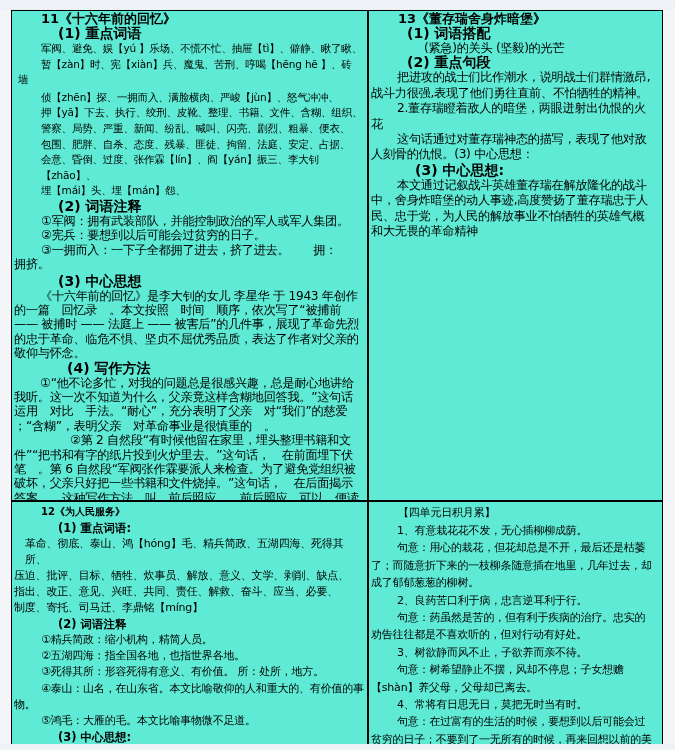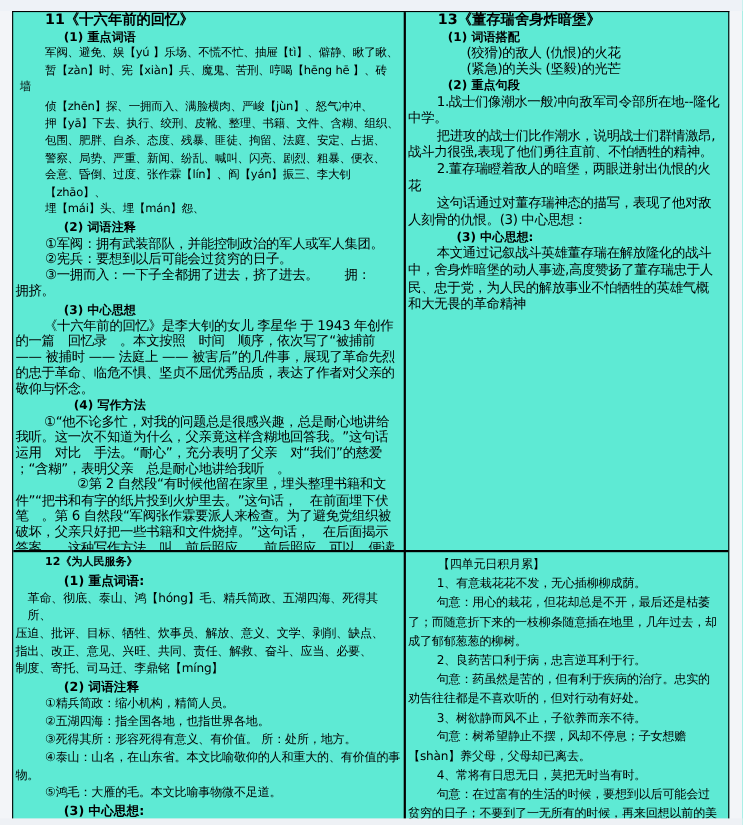--- a/index.html
+++ b/index.html
@@ -18,21 +18,21 @@
   }
   .vdiv { position:absolute; left:355px; top:0; width:1.5px; height:736px; background:#000; }
   .hdiv { position:absolute; left:0; top:489px; width:652px; height:1.5px; background:#000; }
   .cell { position:absolute; overflow:hidden; box-sizing:border-box; }
   .c11 { left:0; top:0; width:355px; height:489px; padding:0 3px 0 2px; }
   .c13 { left:357px; top:0; width:293px; height:351px; padding:0 6px 0 2px; }
   .c12 { left:0; top:491px; width:355px; height:245px; padding:0 3px 0 2px; }
   .c14 { left:357px; top:491px; width:293px; height:245px; padding:0 6px 0 2px; }
 
   .title { font-weight:bold; font-size:13px; line-height:15px; }
-  .h { font-weight:bold; font-size:11px; line-height:15px; }
+  .h { font-weight:bold; font-size:14px; line-height:15px; }
   .small { font-size:10.5px; line-height:15.6px; letter-spacing:-0.2px; }
   .body13 { font-size:12.2px; line-height:14.4px; letter-spacing:-0.3px; }
   .body12 { font-size:11px; line-height:14.5px; letter-spacing:-0.2px; }
   .u { text-underline-offset:2px; }
   p { margin:0; }
   .ind1 { padding-left:27px; }
   .ind2 { padding-left:36px; }
   .ind3 { padding-left:44px; }
   .ind4 { padding-left:53px; }
   .ti { text-indent:26px; }
@@ -49,47 +49,45 @@
 
   <div class="cell c11">
     <p class="title ind1">11《十六年前的回忆》</p>
     <p class="h ind3">(1) 重点词语</p>
     <div class="small">
       <p class="ind1">军阀、避免、娱【yú 】乐场、不慌不忙、抽屉【tì】、僻静、瞅了瞅、</p>
       <p class="ind1">暂【zàn】时、宪【xiàn】兵、魔鬼、苦刑、哼喝【hēng hē 】、砖</p>
       <p style="padding-left:4px">墙</p>
       <p class="ind1" style="margin-top:2px">侦【zhēn】探、一拥而入、满脸横肉、严峻【jùn】、怒气冲冲、</p>
       <p class="ind1">押【yā】下去、执行、绞刑、皮靴、整理、书籍、文件、含糊、组织、</p>
+      <p class="ind1">警察、局势、严重、新闻、纷乱、喊叫、闪亮、剧烈、粗暴、便衣、</p>
       <p class="ind1">包围、肥胖、自杀、态度、残暴、匪徒、拘留、法庭、安定、占据、</p>
-      <p class="ind1">警察、局势、严重、新闻、纷乱、喊叫、闪亮、剧烈、粗暴、便衣、</p>
       <p class="ind1">会意、昏倒、过度、张作霖【lín】、阎【yán】振三、李大钊【zhāo】、</p>
       <p class="ind1">埋【mái】头、埋【mán】怨、</p>
     </div>
     <p class="h ind3">(2) 词语注释</p>
     <div class="body13">
       <p class="ind1">①军阀：拥有武装部队，并能控制政治的军人或军人集团。</p>
       <p class="ind1">②宪兵：要想到以后可能会过贫穷的日子。</p>
       <p class="ind1">③一拥而入：一下子全都拥了进去，挤了进去。　　拥：</p>
       <p>拥挤。</p>
     </div>
     <p class="h ind3" style="margin-top:2px">(3) 中心思想</p>
     <p class="body13 ti"><span>《十六年前的回忆》是李大钊的女儿</span><span class="u"> 李星华 </span><span>于 1943 年创作的一篇</span><span class="u">　回忆录　</span><span>。本文按照</span><span class="u">　时间　</span><span>顺序，依次写了“</span><span class="u">被捕前</span><span> —— </span><span class="u">被捕时</span><span> —— </span><span class="u">法庭上</span><span> —— </span><span class="u">被害后</span><span>”的几件事，展现了革命先烈的</span><span class="u">忠于革命、临危不惧、坚贞不屈</span><span>优秀品质，表达了作者对父亲的</span><span class="u">敬仰与怀念</span><span>。</span></p>
     <p class="h ind4">(4) 写作方法</p>
-    <p class="body13 ti"><span>①“他不论多忙，对我的问题总是很感兴趣，总是耐心地讲给我听。这一次不知道为什么，父亲竟这样含糊地回答我。”这句话运用</span><span class="u">　对比　</span><span>手法。“耐心”，充分表明了父亲</span><span class="u">　对“我们”的慈爱　</span><span>；“含糊”，表明父亲</span><span class="u">　总是耐心地讲给我听　</span><span>。</span></p>
+    <p class="body13 ti"><span>①“他不论多忙，对我的问题总是很感兴趣，总是耐心地讲给我听。这一次不知道为什么，父亲竟这样含糊地回答我。”这句话运用</span><span class="u">　对比　</span><span>手法。“耐心”，充分表明了父亲</span><span class="u">　对“我们”的慈爱　</span><span>；“含糊”，表明父亲</span><span class="u">　对革命事业是很慎重的　</span><span>。</span></p>
     <p class="body13 ti3"><span>②第 2 自然段“有时候他留在家里，埋头整理书籍和文件”“把书和有字的纸片投到火炉里去。”这句话，</span><span class="u">　在前面埋下伏笔　</span><span>。第 6 自然段“军阀张作霖要派人来检查。为了避免党组织被破坏，父亲只好把一些书籍和文件烧掉。”这句话，</span><span class="u">　在后面揭示答案　</span><span>。这种写作方法，叫</span><span class="u">　前后照应　</span><span>。前后照应，可以</span><span class="u">　便读者对人物的做法了解得更加清楚，得到更深的印象　</span></p>
   </div>
 
   <div class="cell c13">
     <p class="title ind1">13《董存瑞舍身炸暗堡》</p>
     <p class="h ind2">(1) 词语搭配</p>
-    <p class="body13 ind4">(狡猾)的敌人 (仇恨)的火花</p>
     <p class="body13 ind4">(紧急)的关头 (坚毅)的光芒</p>
     <p class="h ind2">(2) 重点句段</p>
     <div class="body13" style="line-height:15.4px">
-      <p class="ti">1.战士们像潮水一般冲向敌军司令部所在地--隆化中学。</p>
       <p class="ti">把进攻的战士们比作潮水，说明战士们群情激昂,战斗力很强,表现了他们勇往直前、不怕牺牲的精神。</p>
       <p class="ti">2.董存瑞瞪着敌人的暗堡，两眼迸射出仇恨的火花</p>
       <p class="ti">这句话通过对董存瑞神态的描写，表现了他对敌人刻骨的仇恨。(3) 中心思想：</p>
     </div>
     <p class="h ind3">(3) 中心思想:</p>
     <p class="body13 ti" style="line-height:15.4px">本文通过记叙战斗英雄董存瑞在解放隆化的战斗中，舍身炸暗堡的动人事迹,高度赞扬了董存瑞忠于人民、忠于党，为人民的解放事业不怕牺牲的英雄气概和大无畏的革命精神</p>
   </div>
 
   <div class="cell c12">
     <p class="title ind1" style="font-size:10px;line-height:16px;margin-top:2px">12《为人民服务》</p>

